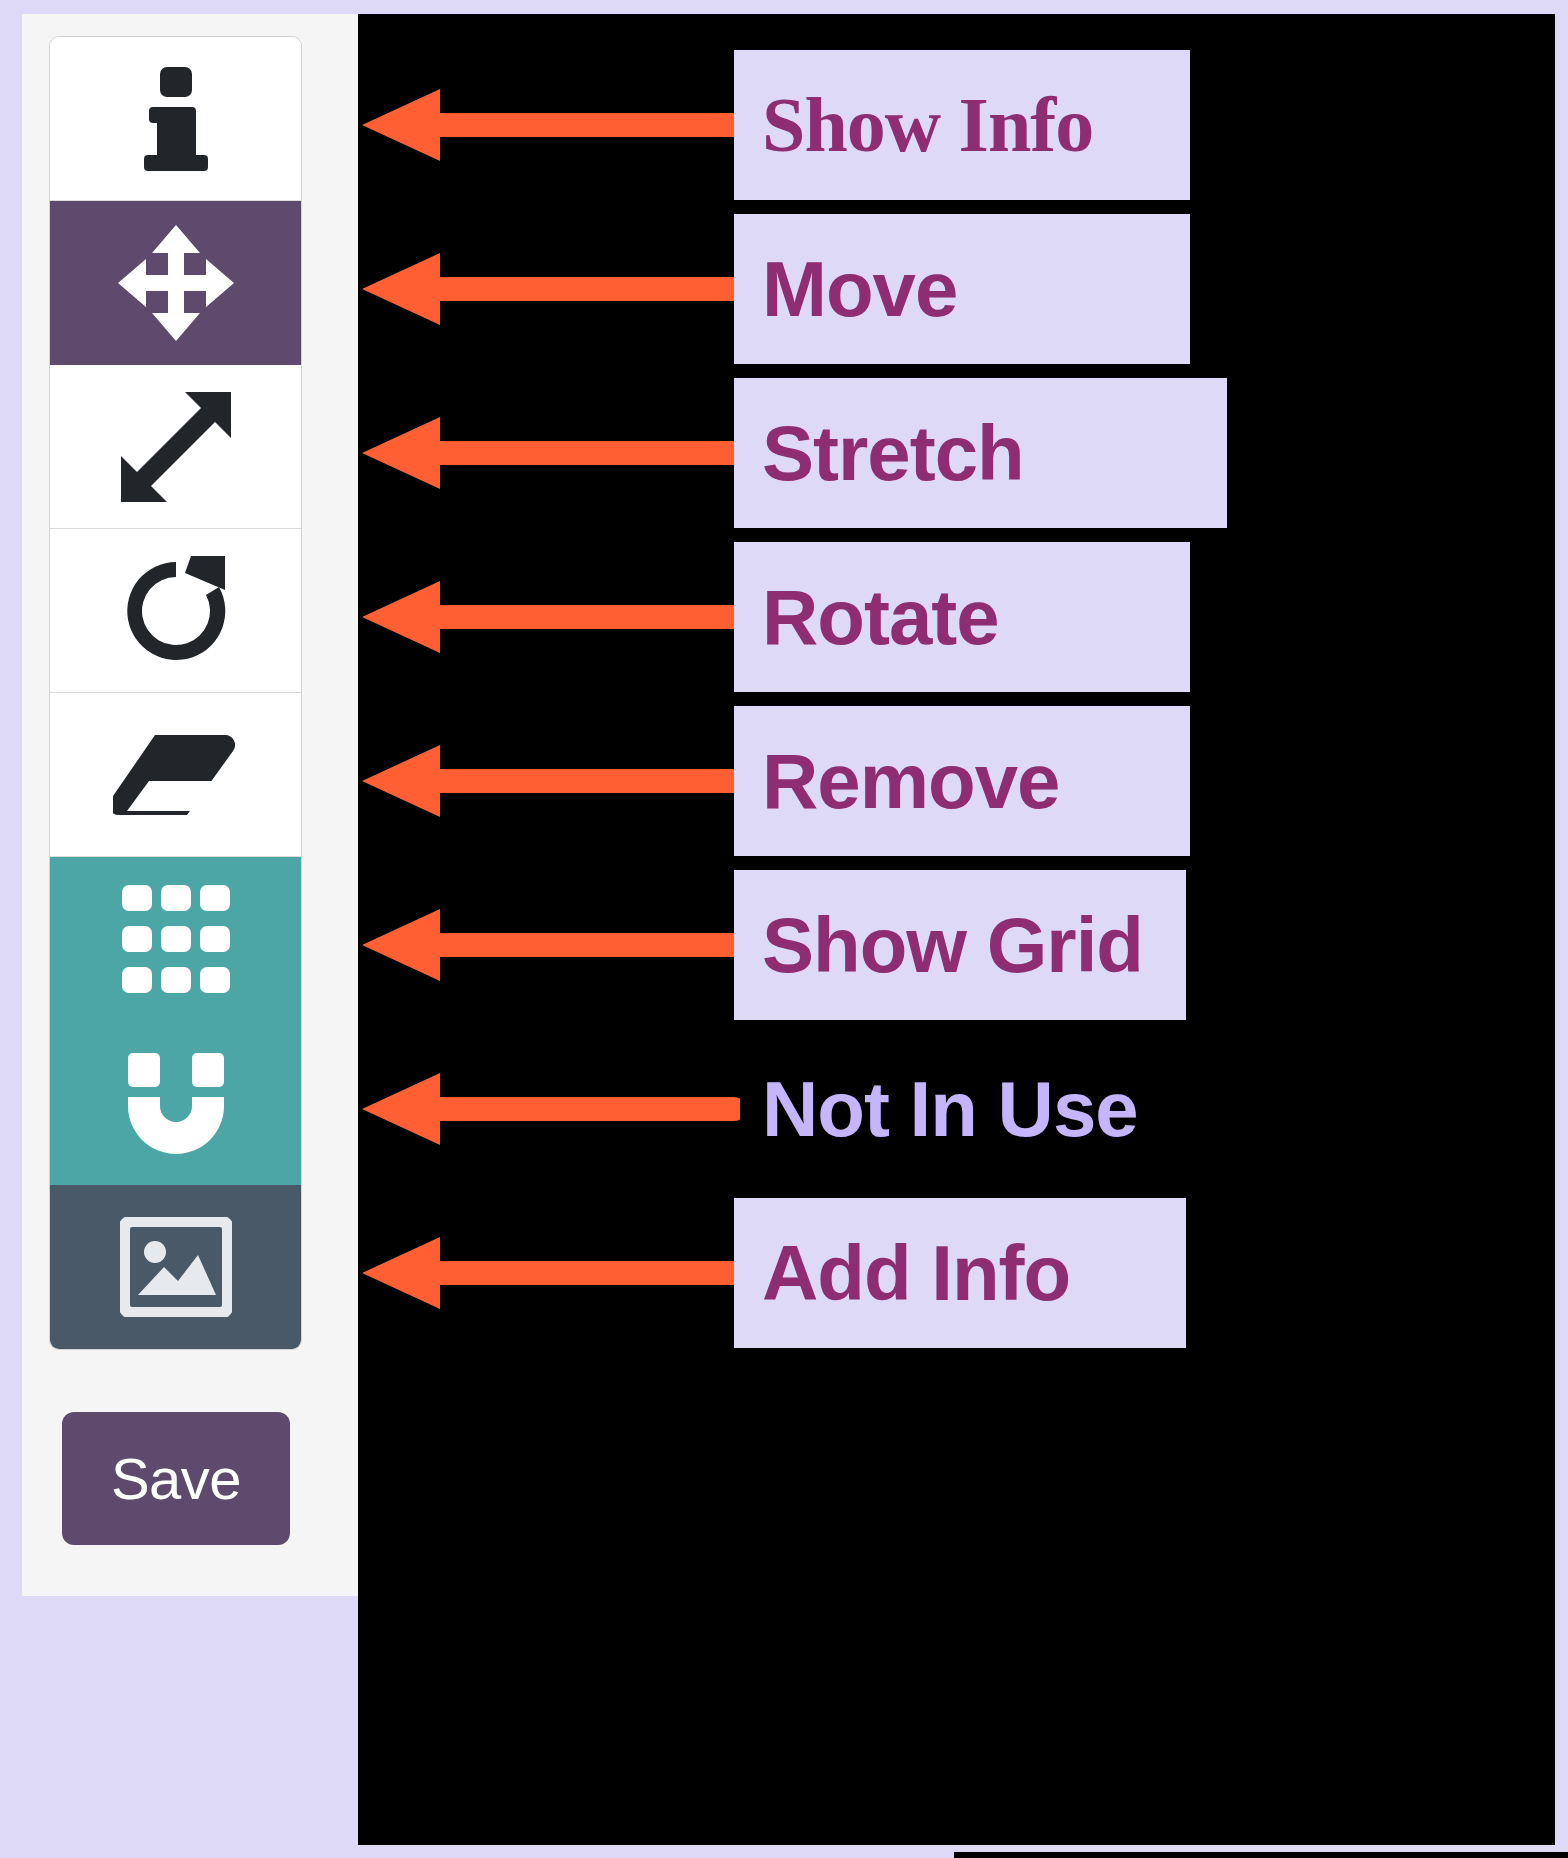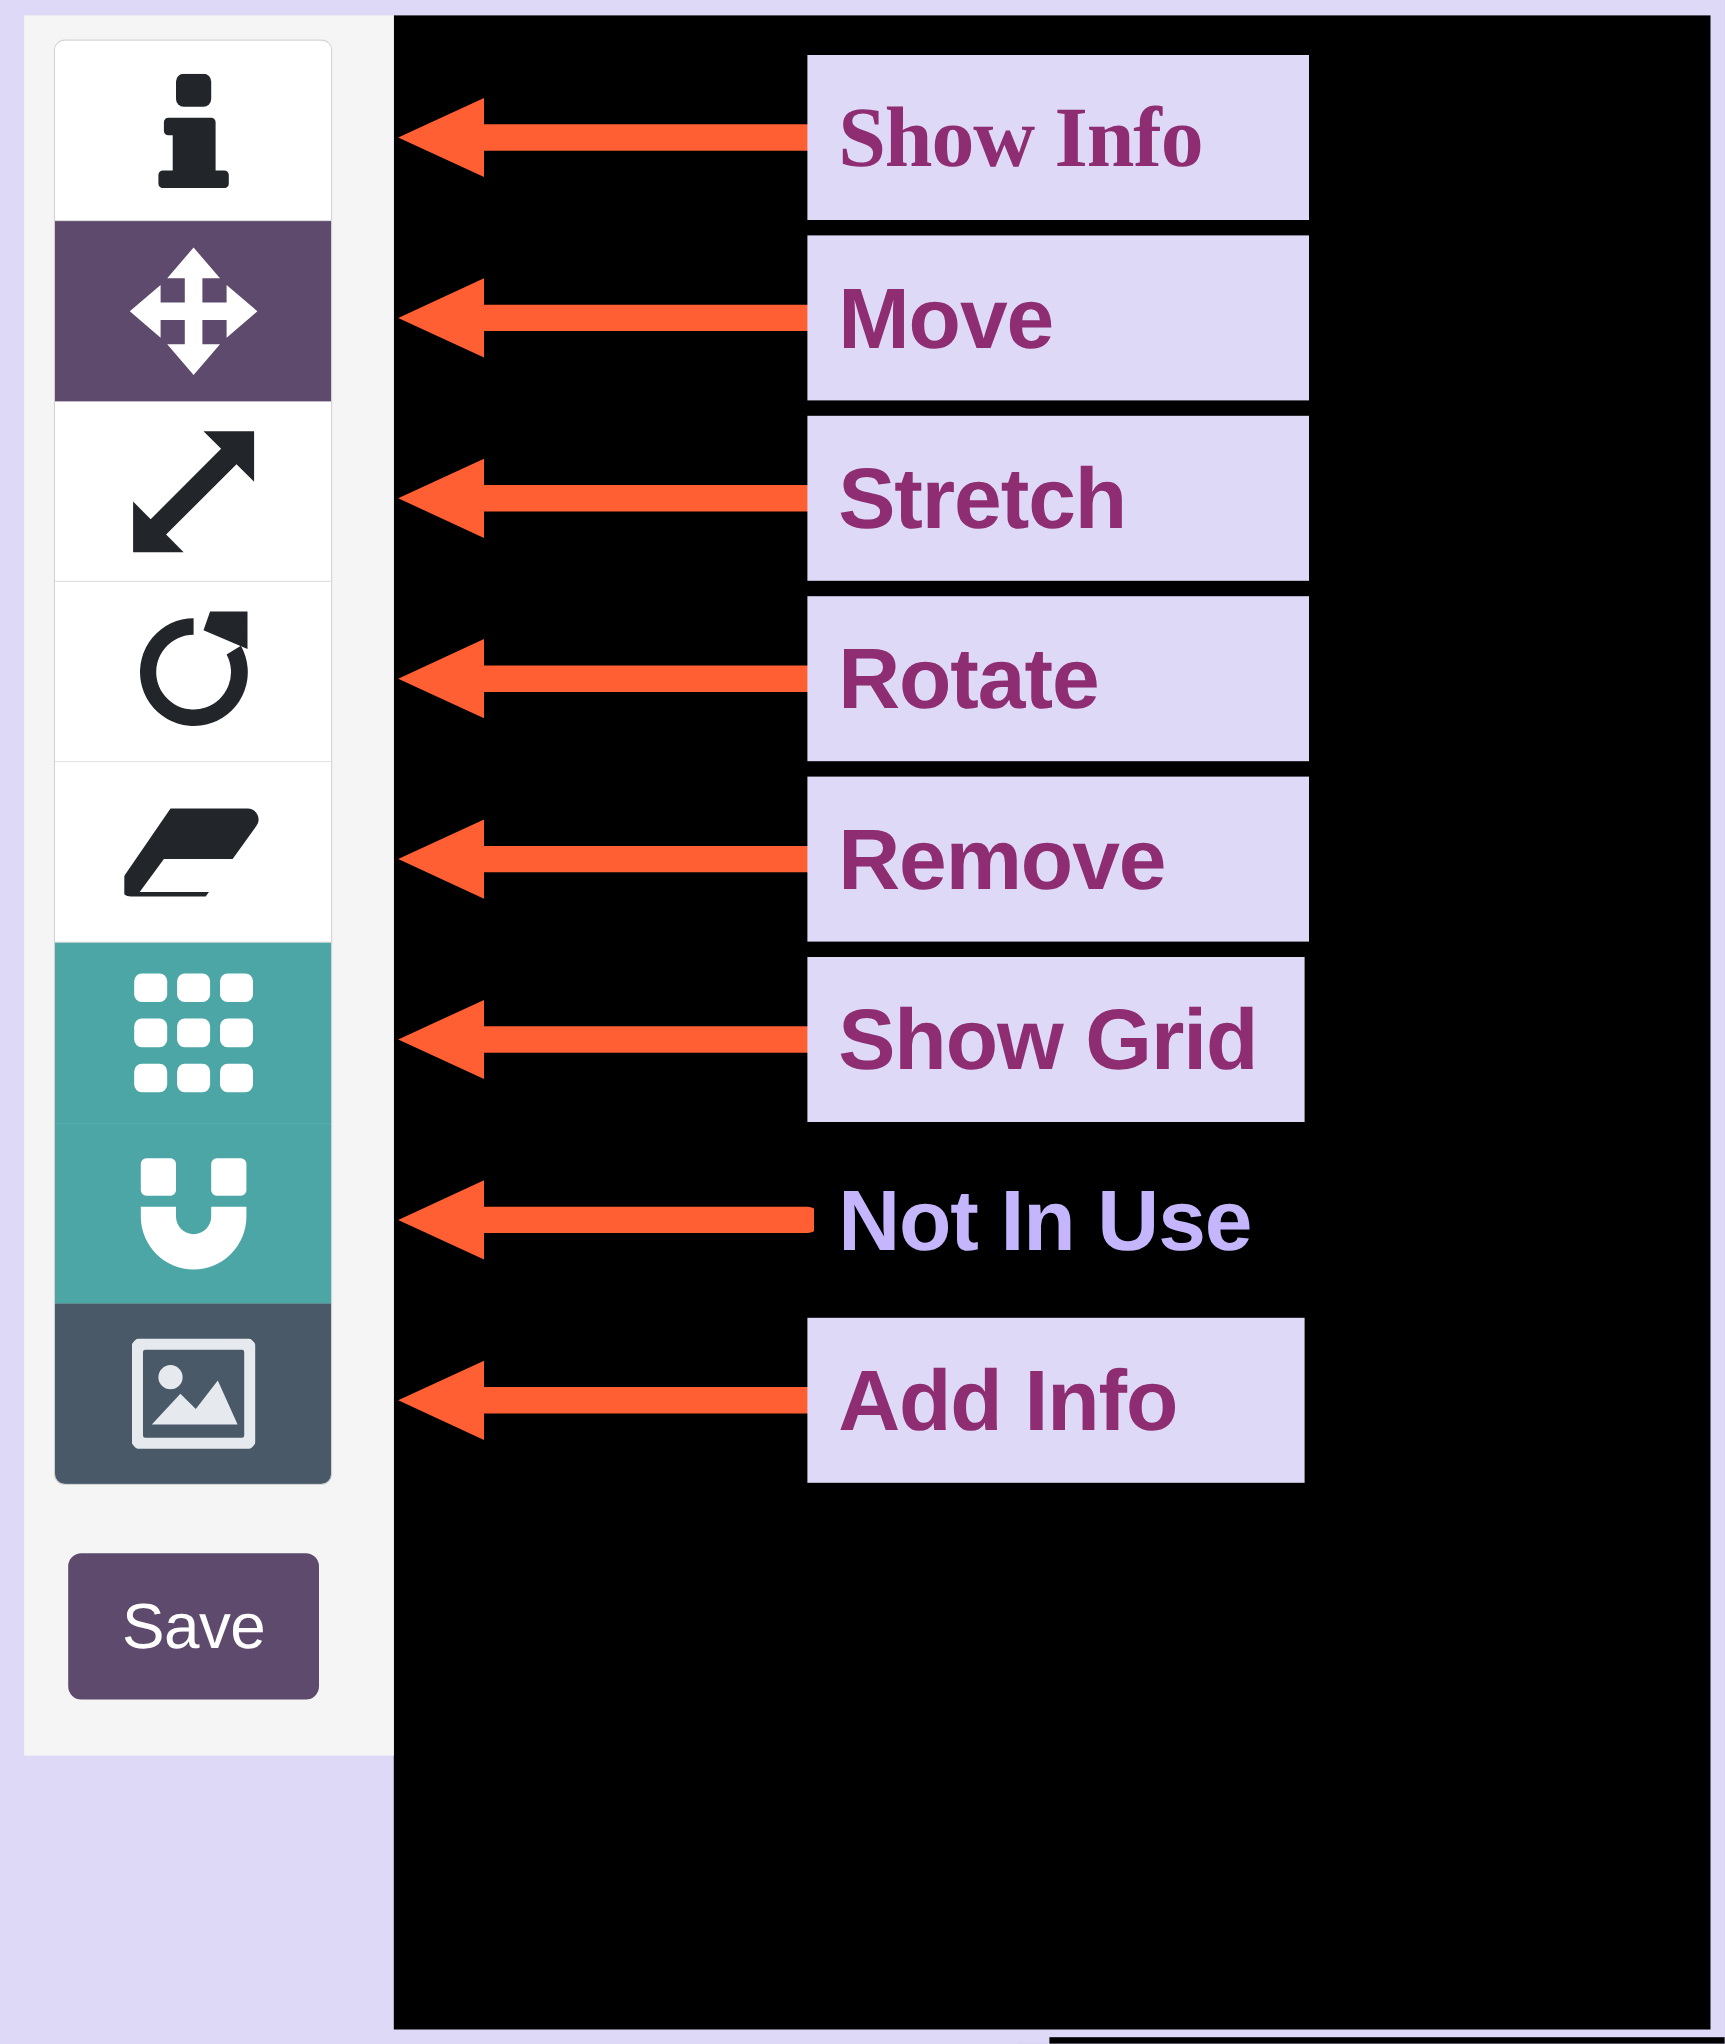--- a/index.html
+++ b/index.html
@@ -154,21 +154,21 @@
       <div class="anno-row" style="top: 200px; padding-left: 21px;">
         <div class="arrow"><svg width="420" height="96" viewBox="0 0 420 96">
             <path d="M120 12 L42 48 L120 84 L120 60 L414 60 a12 12 0 0 0 0 -24 L120 36 Z" fill="#ff5f33"></path>
           </svg></div>
         <div class="label-chip" style="width: 456px;">Move</div>
       </div>
       <div class="anno-row" style="top: 364px;">
         <div class="arrow"><svg width="420" height="96" viewBox="0 0 420 96">
             <path d="M120 12 L42 48 L120 84 L120 60 L414 60 a12 12 0 0 0 0 -24 L120 36 Z" fill="#ff5f33"></path>
           </svg></div>
-        <div class="label-chip" style="width: 456px;">Stretch</div>
+        <div class="label-chip" style="width: 493px;">Stretch</div>
       </div>
       <div class="anno-row" style="top: 528px;">
         <div class="arrow"><svg width="420" height="96" viewBox="0 0 420 96">
             <path d="M120 12 L42 48 L120 84 L120 60 L414 60 a12 12 0 0 0 0 -24 L120 36 Z" fill="#ff5f33"></path>
           </svg></div>
         <div class="label-chip" style="width: 456px;">Rotate</div>
       </div>
       <div class="anno-row" style="top: 692px;">
         <div class="arrow"><svg width="420" height="96" viewBox="0 0 420 96">
             <path d="M120 12 L42 48 L120 84 L120 60 L414 60 a12 12 0 0 0 0 -24 L120 36 Z" fill="#ff5f33"></path>

